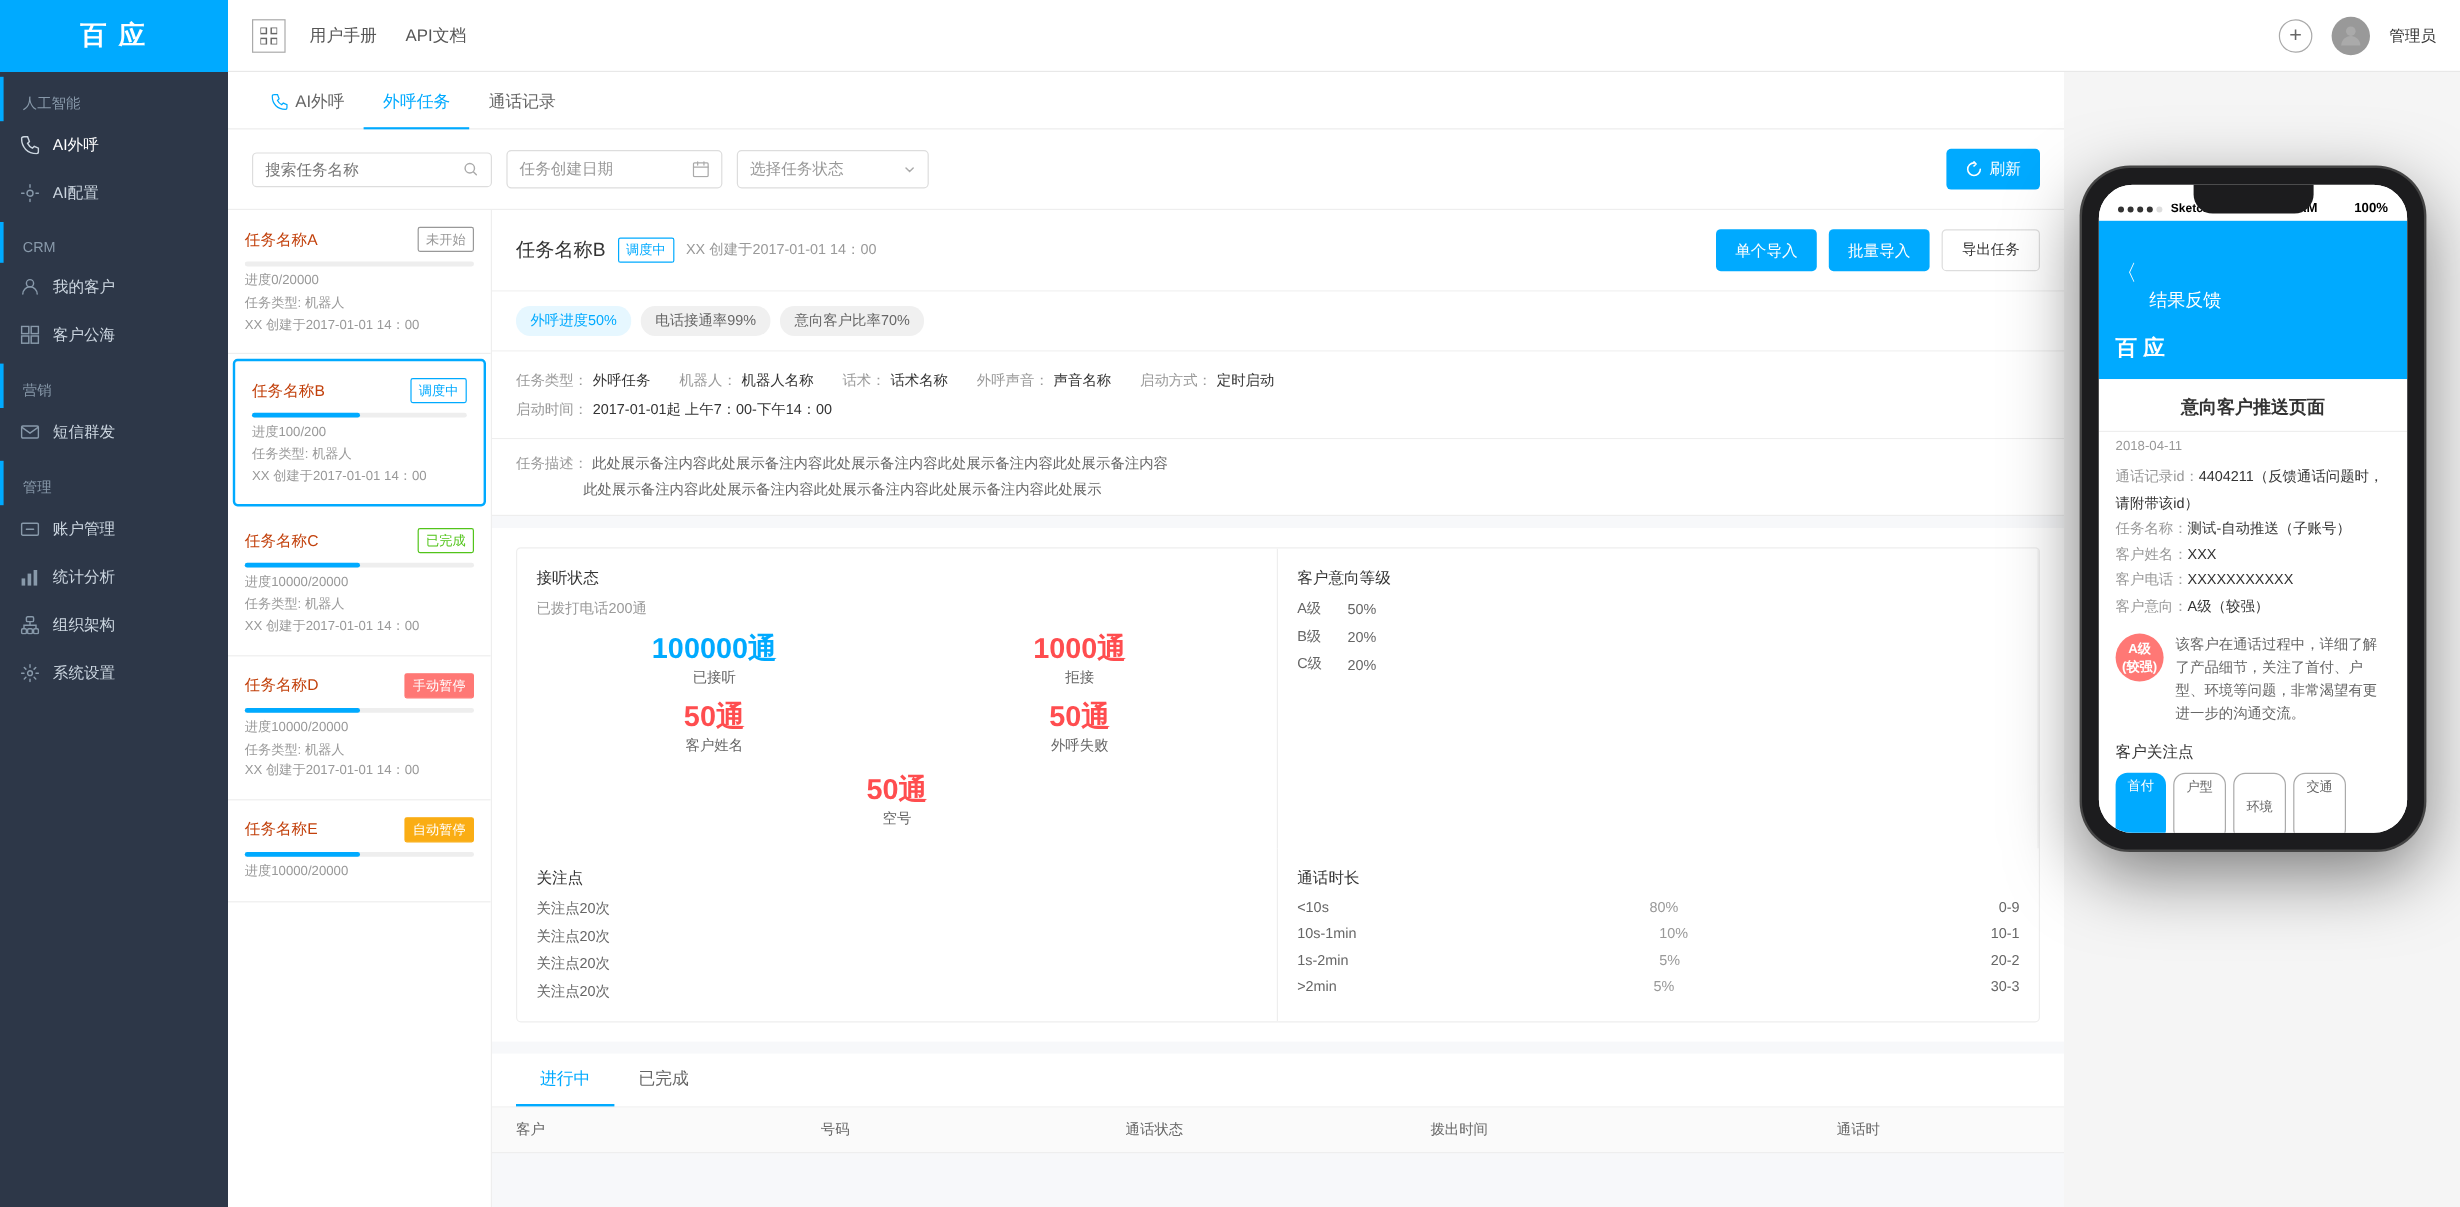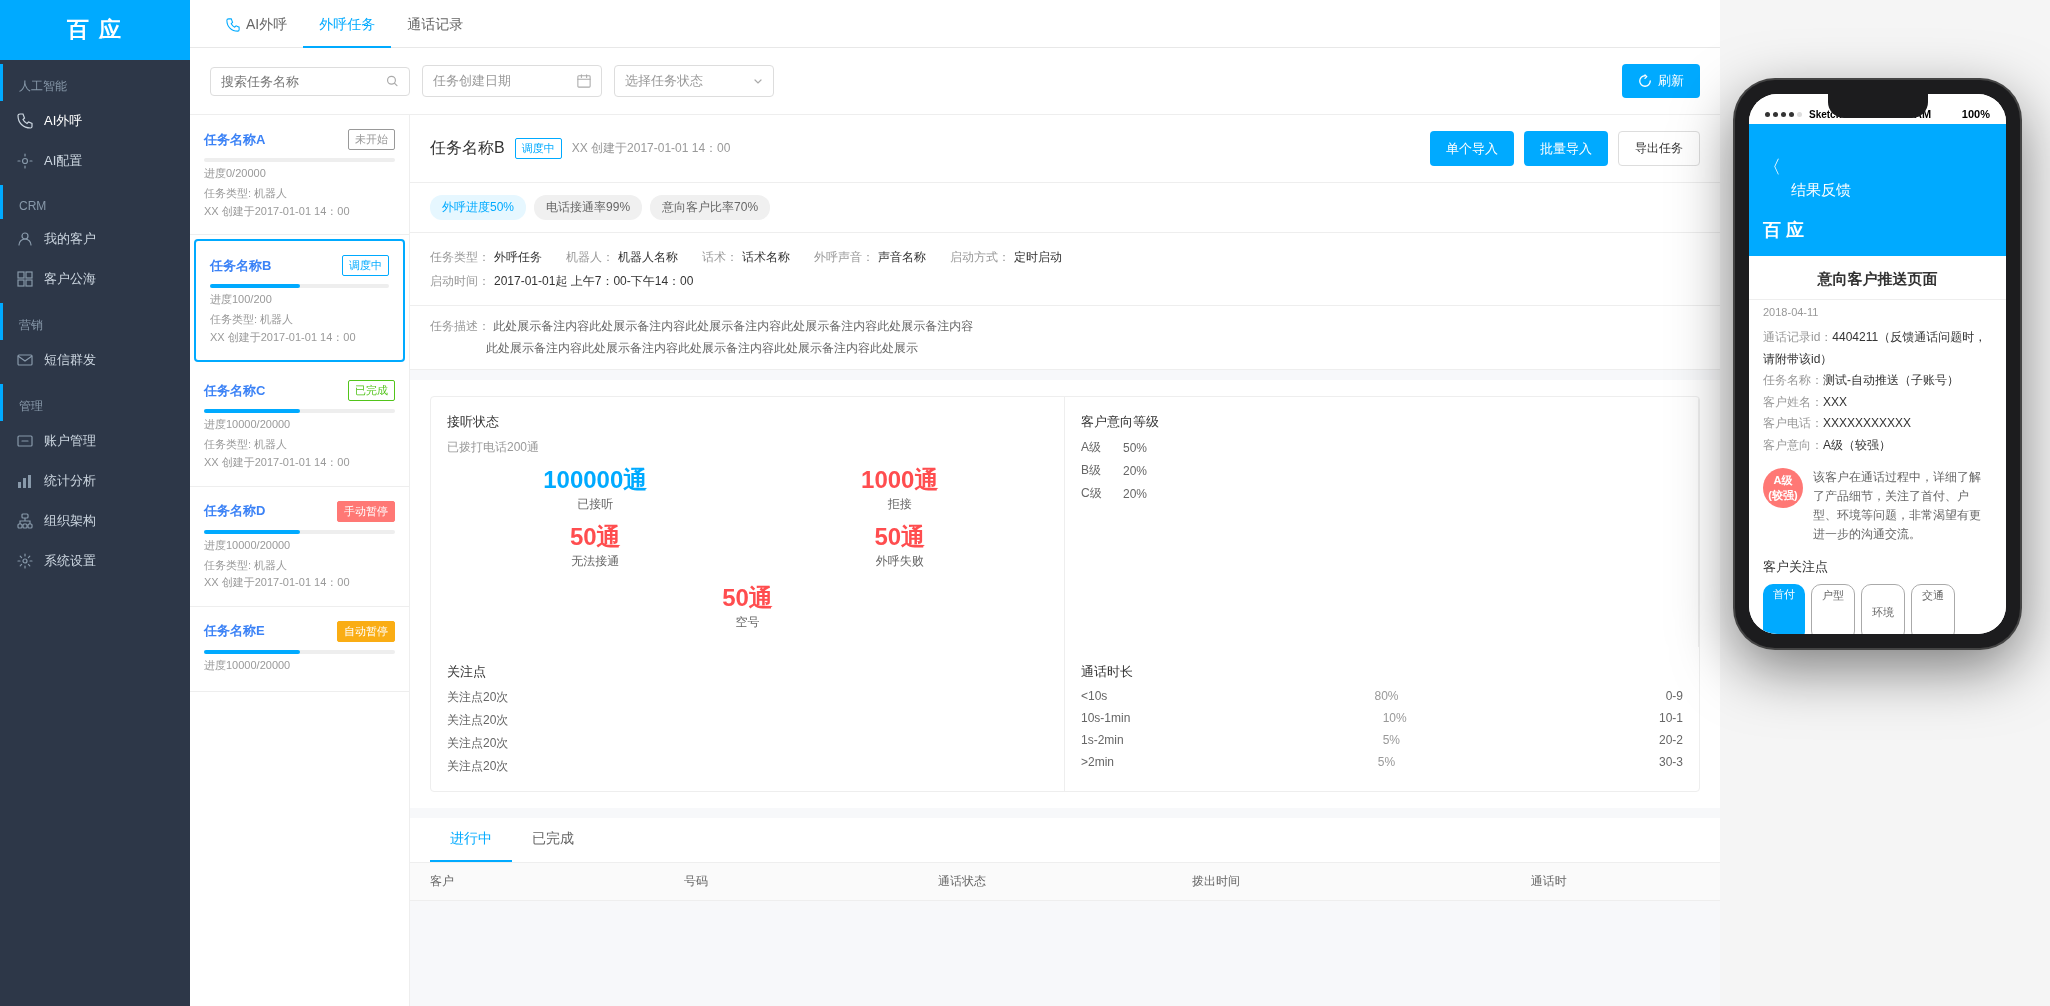--- a/index.html
+++ b/index.html
@@ -45,21 +45,21 @@
     .refresh-btn { margin-left: auto; background: #00aaff; color: white; border: none; border-radius: 4px; padding: 8px 16px; cursor: pointer; display: flex; align-items: center; gap: 6px; font-size: 13px; }
 
     
     .main-split { display: flex; flex: 1; overflow: hidden; }
 
     
     .task-list { width: 220px; overflow-y: auto; background: white; border-right: 1px solid #eee; flex-shrink: 0; }
     .task-card { padding: 14px; border-bottom: 1px solid #eee; cursor: pointer; }
     .task-card.selected { border: 2px solid #00aaff; border-radius: 4px; margin: 4px; }
     .task-card-header { display: flex; justify-content: space-between; align-items: center; margin-bottom: 8px; }
-    .task-name { font-size: 13px; font-weight: 700; color: #3b82f6; }
+    .task-name { font-size: 13px; font-weight: 400; color: #c2410c; }
     .task-status { font-size: 11px; padding: 2px 6px; border-radius: 2px; border: 1px solid; }
     .status-not-started { color: #999; border-color: #999; }
     .status-in-progress { color: #00aaff; border-color: #00aaff; }
     .status-completed { color: #52c41a; border-color: #52c41a; }
     .status-manual-stop { color: white; background: #ff7875; border-color: #ff7875; }
     .status-auto-stop { color: white; background: #faad14; border-color: #faad14; }
     .task-progress-bar { width: 100%; height: 4px; background: #eee; border-radius: 2px; margin-bottom: 4px; }
     .task-progress-fill { height: 100%; background: #00aaff; border-radius: 2px; }
     .task-progress-text { font-size: 11px; color: #999; margin-bottom: 4px; }
     .task-meta { font-size: 11px; color: #999; line-height: 1.6; }
@@ -223,20 +223,44 @@
           <circle cx="8" cy="8" r="2" stroke="#8899aa" stroke-width="1.2"></circle>
           <path d="M8 1v2M8 13v2M1 8h2M13 8h2M3.2 3.2l1.4 1.4M11.4 11.4l1.4 1.4M3.2 12.8l1.4-1.4M11.4 4.6l1.4-1.4" stroke="#8899aa" stroke-width="1.2" stroke-linecap="round"></path>
         </svg>
     </span>
     <span class="item-label">系统设置</span>
   </div>
 </nav>
 
 <div class="main">
 
+  <div class="topbar">
+    <div class="topbar-expand">
+      <svg width="14" height="14" viewBox="0 0 14 14" fill="none">
+          <rect x="0" y="0" width="5" height="5" stroke="#666" stroke-width="1.2"></rect>
+          <rect x="9" y="0" width="5" height="5" stroke="#666" stroke-width="1.2"></rect>
+          <rect x="0" y="9" width="5" height="5" stroke="#666" stroke-width="1.2"></rect>
+          <rect x="9" y="9" width="5" height="5" stroke="#666" stroke-width="1.2"></rect>
+        </svg>
+    </div>
+    <div class="topbar-nav">
+      <span class="topbar-nav-item">用户手册</span>
+      <span class="topbar-nav-item">API文档</span>
+    </div>
+    <div class="topbar-actions">
+      <div class="topbar-plus">+</div>
+      <div class="topbar-avatar">
+        <svg width="24" height="24" viewBox="0 0 24 24" fill="none">
+            <circle cx="12" cy="8" r="4" fill="#aaa"></circle>
+            <path d="M4 20c0-4.4 3.6-8 8-8s8 3.6 8 8" fill="#aaa"></path>
+          </svg>
+      </div>
+      <span class="topbar-admin">管理员</span>
+    </div>
+  </div>
 
   <div class="content">
 
     <div class="main-area" style="display:flex;flex-direction:column;flex:1;overflow:hidden;">
 
       <div class="tabs">
         <div class="tab" style="display:flex;align-items:center;gap:6px;">
           <svg width="14" height="14" viewBox="0 0 16 16" fill="none">
               <path d="M3 1h3l1.5 4-1.5 1.5c.8 1.6 2.4 3.2 4 4L11.5 9 15 10.5v3C15 14.3 14.3 15 13.5 15 6.1 15 1 9.9 1 2.5 1 1.7 1.7 1 3 1z" stroke="#00aaff" stroke-width="1.2" fill="none"></path>
             </svg>
@@ -425,21 +449,21 @@
                   <div class="sub-stat">
                     <div class="stats-big stats-blue">100000通</div>
                     <div class="stats-label-sm">已接听</div>
                   </div>
                   <div class="sub-stat">
                     <div class="stats-big stats-red">1000通</div>
                     <div class="stats-label-sm">拒接</div>
                   </div>
                   <div class="sub-stat">
                     <div class="stats-big stats-red">50通</div>
-                    <div class="stats-label-sm">无法接通</div>
+                    <div class="stats-label-sm">客户姓名</div>
                   </div>
                   <div class="sub-stat">
                     <div class="stats-big stats-red">50通</div>
                     <div class="stats-label-sm">外呼失败</div>
                   </div>
                   <div class="sub-stat" style="grid-column: 1/3; margin-top: 4px;">
                     <div class="stats-big stats-red">50通</div>
                     <div class="stats-label-sm">空号</div>
                   </div>
                 </div>

